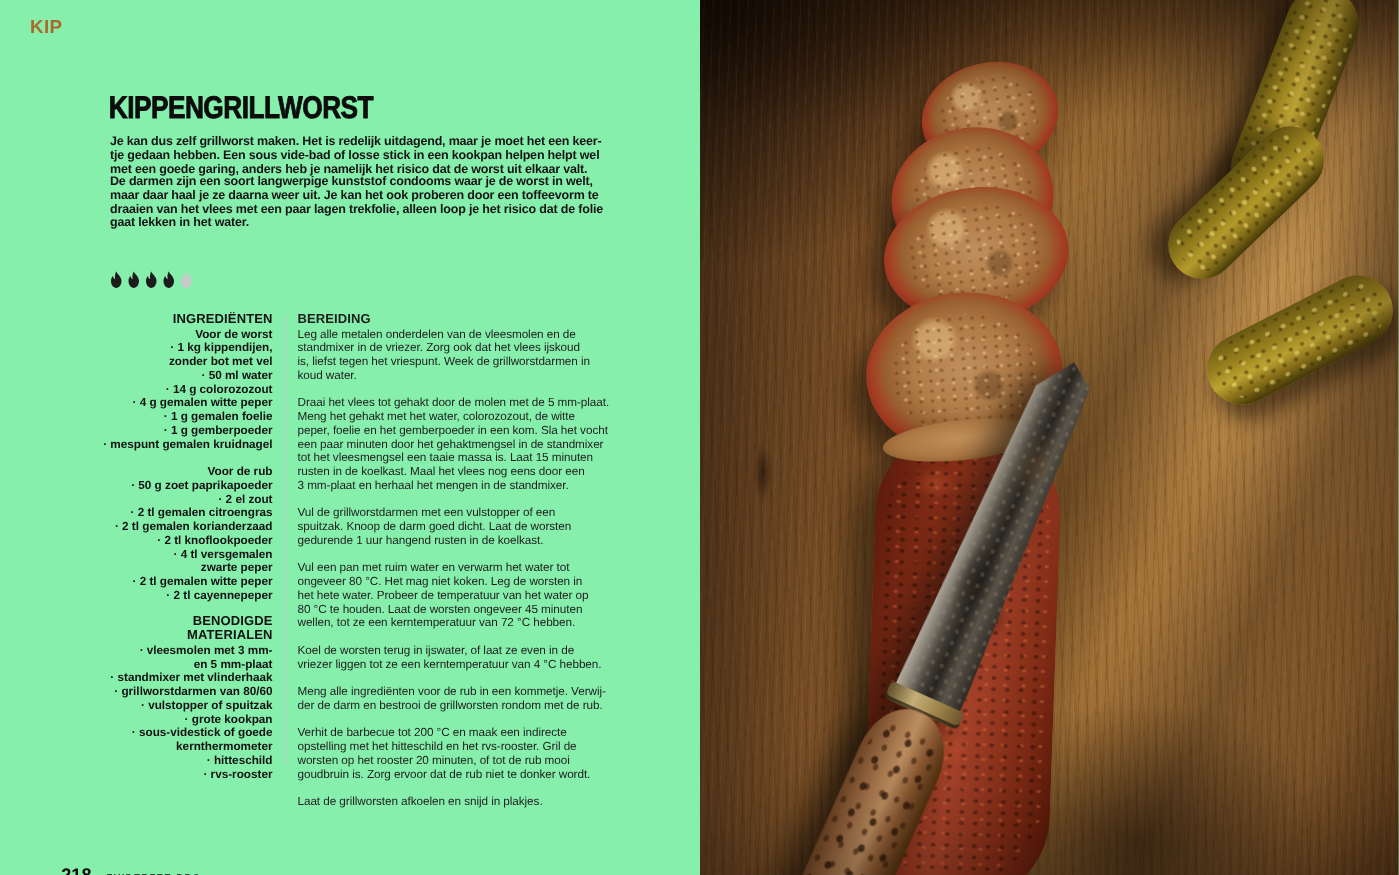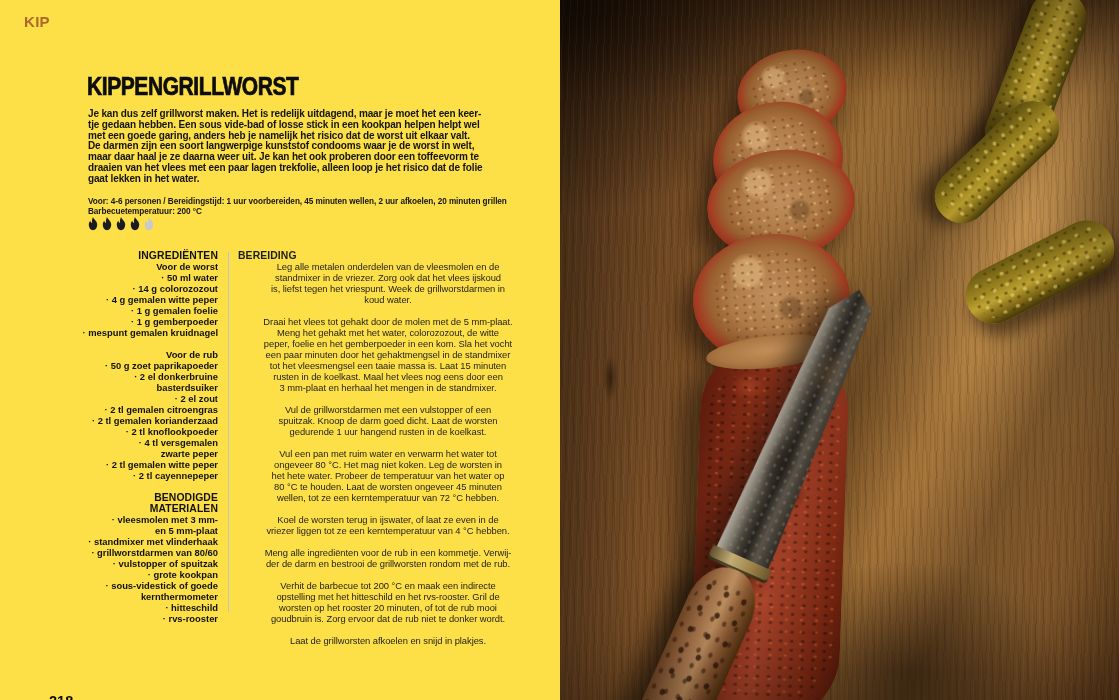--- a/index.html
+++ b/index.html
@@ -1,16 +1,16 @@
 <!DOCTYPE html>
 <html><head>
 <meta charset="utf-8">
 <style>
   html,body{margin:0;padding:0;background:#e8e8e8;}
-  .spread{position:relative;width:1119px;height:700px;background:#fde047;overflow:hidden;
+  .spread{position:relative;width:1119px;height:700px;background:#86efac;overflow:hidden;
           font-family:"Liberation Sans",sans-serif;color:#161616;}
   
   .kicker{position:absolute;left:24px;top:13px;font-size:15px;font-weight:bold;
           color:#ab6a2c;letter-spacing:.3px;}
   .title{position:absolute;left:87px;top:74px;margin:0;font-size:25px;line-height:25px;
          font-weight:800;letter-spacing:-.5px;color:#0d0d0d;white-space:nowrap;
          transform:scaleX(.84);transform-origin:left top;-webkit-text-stroke:.7px #0d0d0d;}
   .intro{position:absolute;left:88px;top:109px;width:470px;font-size:10px;font-weight:bold;
          line-height:10.8px;letter-spacing:-.15px;white-space:pre-line;color:#141414;}
   .meta{position:absolute;left:88px;top:197px;font-size:8.2px;font-weight:bold;
@@ -21,21 +21,21 @@
   .flame.empty path{fill:#c9c9c9;}
   .col-ing{position:absolute;left:30px;top:250px;width:188px;text-align:right;
            font-size:9.4px;font-weight:bold;line-height:11px;color:#111;}
   .col-heading{font-size:10.4px;font-weight:bold;letter-spacing:.1px;}
   .group-title{white-space:pre-line;}
   .gap{margin-top:11px;}
   .ing-item{white-space:pre-line;}
   .divider{position:absolute;left:228px;top:252px;width:1px;height:360px;background:#c4c4c4;}
   .col-prep{position:absolute;left:238px;top:250px;width:300px;font-size:9.4px;
             line-height:11px;letter-spacing:-.05px;color:#1d1d1d;}
-  .prep-p{margin:0 16px 11px;white-space:pre-line;text-align:center;}
+  .prep-p{margin:0 0 11px;white-space:pre-line;}
   .footer{position:absolute;left:49px;top:663px;display:flex;align-items:baseline;gap:12px;}
   .pagenum{font-size:14.5px;font-weight:800;color:#0d0d0d;margin-top:30px;}
   .booktitle{font-size:7.8px;font-weight:bold;letter-spacing:.9px;color:#0d0d0d;}
   
   .photo{position:absolute;left:560px;top:0;width:559px;height:700px;overflow:hidden;
     background:
       radial-gradient(420px 320px at 88% 32%, rgba(224,172,96,.55), transparent 70%),
       radial-gradient(520px 420px at 72% 78%, rgba(188,132,66,.35), transparent 72%),
       radial-gradient(430px 330px at 0% 0%, rgba(14,7,3,.85), transparent 65%),
       radial-gradient(480px 400px at 100% 102%, rgba(42,20,7,.55), transparent 70%),
@@ -136,24 +136,20 @@
   <h1 class="title">KIPPENGRILLWORST</h1>
 
   <div class="intro">Je kan dus zelf grillworst maken. Het is redelijk uitdagend, maar je moet het een keer-
 tje gedaan hebben. Een sous vide-bad of losse stick in een kookpan helpen helpt wel
 met een goede garing, anders heb je namelijk het risico dat de worst uit elkaar valt.
 De darmen zijn een soort langwerpige kunststof condooms waar je de worst in welt,
 maar daar haal je ze daarna weer uit. Je kan het ook proberen door een toffeevorm te
 draaien van het vlees met een paar lagen trekfolie, alleen loop je het risico dat de folie
 gaat lekken in het water.</div>
 
-  <div class="meta">
-    <div>Voor: 4-6 personen / Bereidingstijd: 1 uur voorbereiden, 45 minuten wellen, 2 uur afkoelen, 20 minuten grillen</div>
-    <div>Barbecuetemperatuur: 200 °C</div>
-  </div>
 
   <div class="flames">
       <span class="flame filled">
         <svg width="12" height="14" viewBox="0 0 12 14">
           <path d="M6 0 C6.8 2.6 10.2 4.1 10.2 7.6 C10.2 11 8.3 13.3 6 13.3 C3.7 13.3 1.8 11 1.8 7.6 C1.8 6 2.4 4.7 3.3 3.7 C3.5 5 4.2 5.9 5.2 6.1 C4.5 4 5.2 1.9 6 0 Z"></path>
         </svg>
       </span>
       <span class="flame filled">
         <svg width="12" height="14" viewBox="0 0 12 14">
           <path d="M6 0 C6.8 2.6 10.2 4.1 10.2 7.6 C10.2 11 8.3 13.3 6 13.3 C3.7 13.3 1.8 11 1.8 7.6 C1.8 6 2.4 4.7 3.3 3.7 C3.5 5 4.2 5.9 5.2 6.1 C4.5 4 5.2 1.9 6 0 Z"></path>
@@ -173,32 +169,32 @@
         <svg width="12" height="14" viewBox="0 0 12 14">
           <path d="M6 0 C6.8 2.6 10.2 4.1 10.2 7.6 C10.2 11 8.3 13.3 6 13.3 C3.7 13.3 1.8 11 1.8 7.6 C1.8 6 2.4 4.7 3.3 3.7 C3.5 5 4.2 5.9 5.2 6.1 C4.5 4 5.2 1.9 6 0 Z"></path>
         </svg>
       </span>
     </div>
 
   <div class="col-ing">
     <div class="col-heading">INGREDIËNTEN</div>
     <div class="group-title">Voor de worst</div>
     <div>
+        <div class="ing-item">· 1 kg kippendijen,
+zonder bot met vel</div>
         <div class="ing-item">· 50 ml water</div>
         <div class="ing-item">· 14 g colorozozout</div>
         <div class="ing-item">· 4 g gemalen witte peper</div>
         <div class="ing-item">· 1 g gemalen foelie</div>
         <div class="ing-item">· 1 g gemberpoeder</div>
         <div class="ing-item">· mespunt gemalen kruidnagel</div>
       </div>
     <div class="group-title gap">Voor de rub</div>
     <div>
         <div class="ing-item">· 50 g zoet paprikapoeder</div>
-        <div class="ing-item">· 2 el donkerbruine
-basterdsuiker</div>
         <div class="ing-item">· 2 el zout</div>
         <div class="ing-item">· 2 tl gemalen citroengras</div>
         <div class="ing-item">· 2 tl gemalen korianderzaad</div>
         <div class="ing-item">· 2 tl knoflookpoeder</div>
         <div class="ing-item">· 4 tl versgemalen
 zwarte peper</div>
         <div class="ing-item">· 2 tl gemalen witte peper</div>
         <div class="ing-item">· 2 tl cayennepeper</div>
       </div>
     <div class="group-title gap col-heading">BENODIGDE

